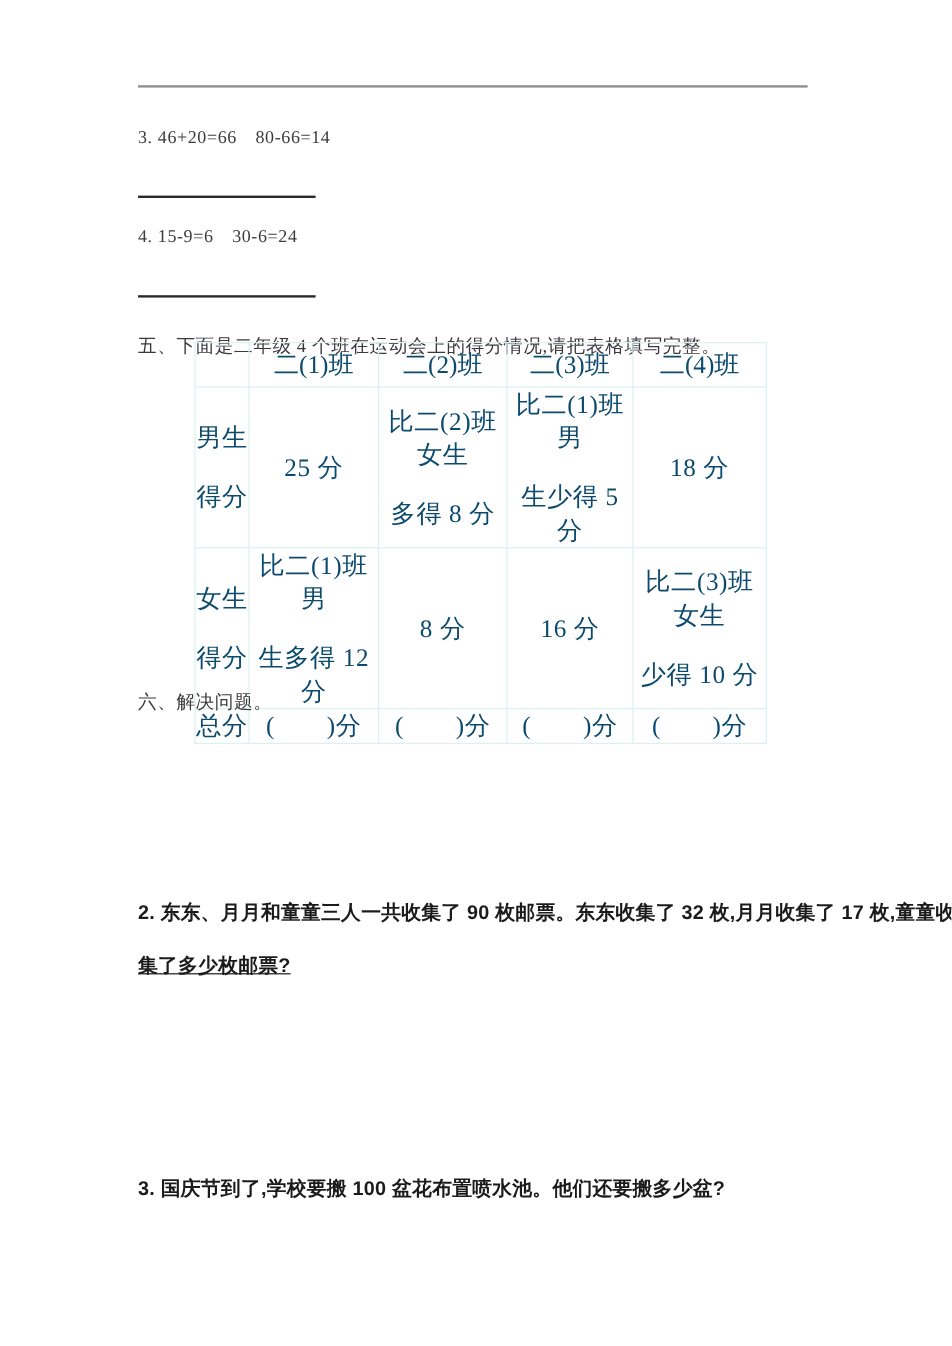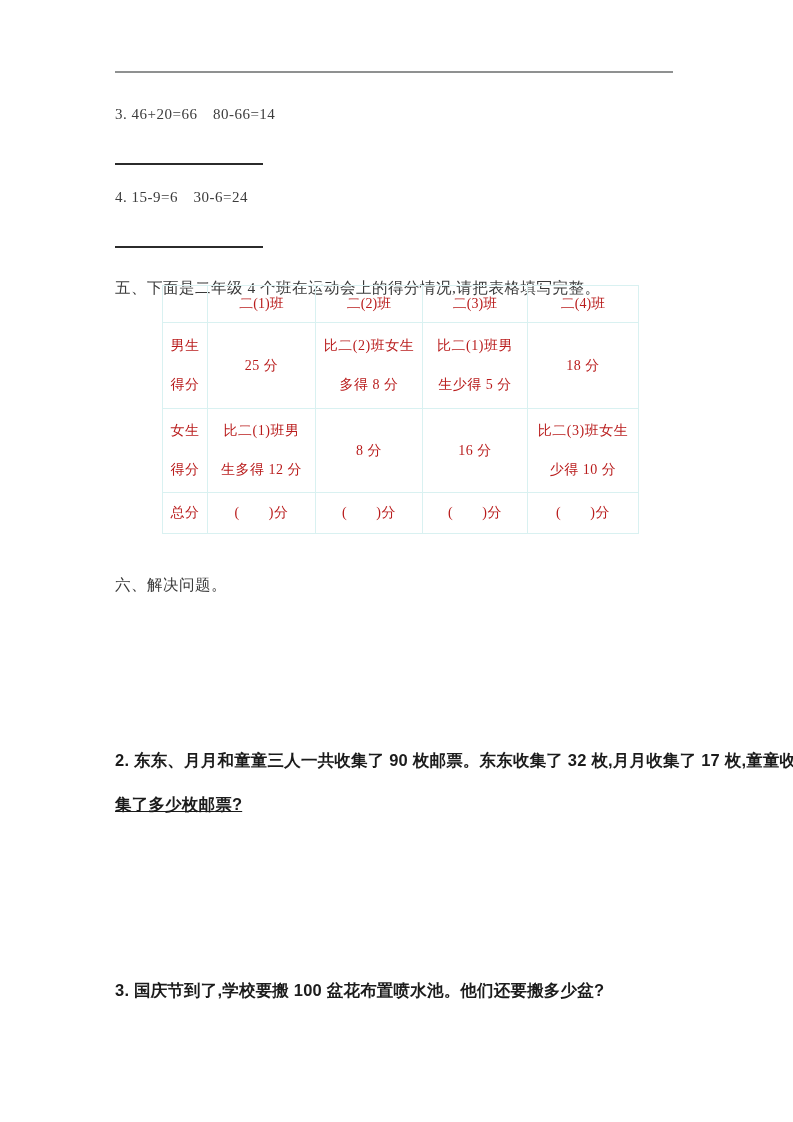--- a/index.html
+++ b/index.html
@@ -49,22 +49,22 @@
     margin-top: 20px;
   }
   .heading-5 { top: 258px; }
   .heading-6 { top: 555px; }
 
   
   .score-table-wrap { left: 162px; top: 285px; }
   table.score-table {
     border-collapse: collapse;
     table-layout: fixed;
-    font-size: 14px;
-    color: #b91c1c;
+    font-size: 21px;
+    color: #0c4a6e;
   }
   table.score-table td {
     border: 1px solid #d9f1f1;
     text-align: center;
     vertical-align: middle;
     padding: 0;
     overflow: hidden;
   }
   .stack {
     display: flex;
@@ -176,21 +176,21 @@
                 <span>16 分</span>
               </div>
         </td>
         <td>
           <div class="stack">
             <span>比二(3)班女生</span>
             <span>少得 10 分</span>
           </div>
         </td>
       </tr>
-      <tr style="height:41px">
+      <tr style="height:29px">
         <td>
           <div class="stack">
                 <span>总分</span>
               </div>
         </td>
         <td>
           <div class="stack">
                 <span>(　　)分</span>
               </div>
         </td>

